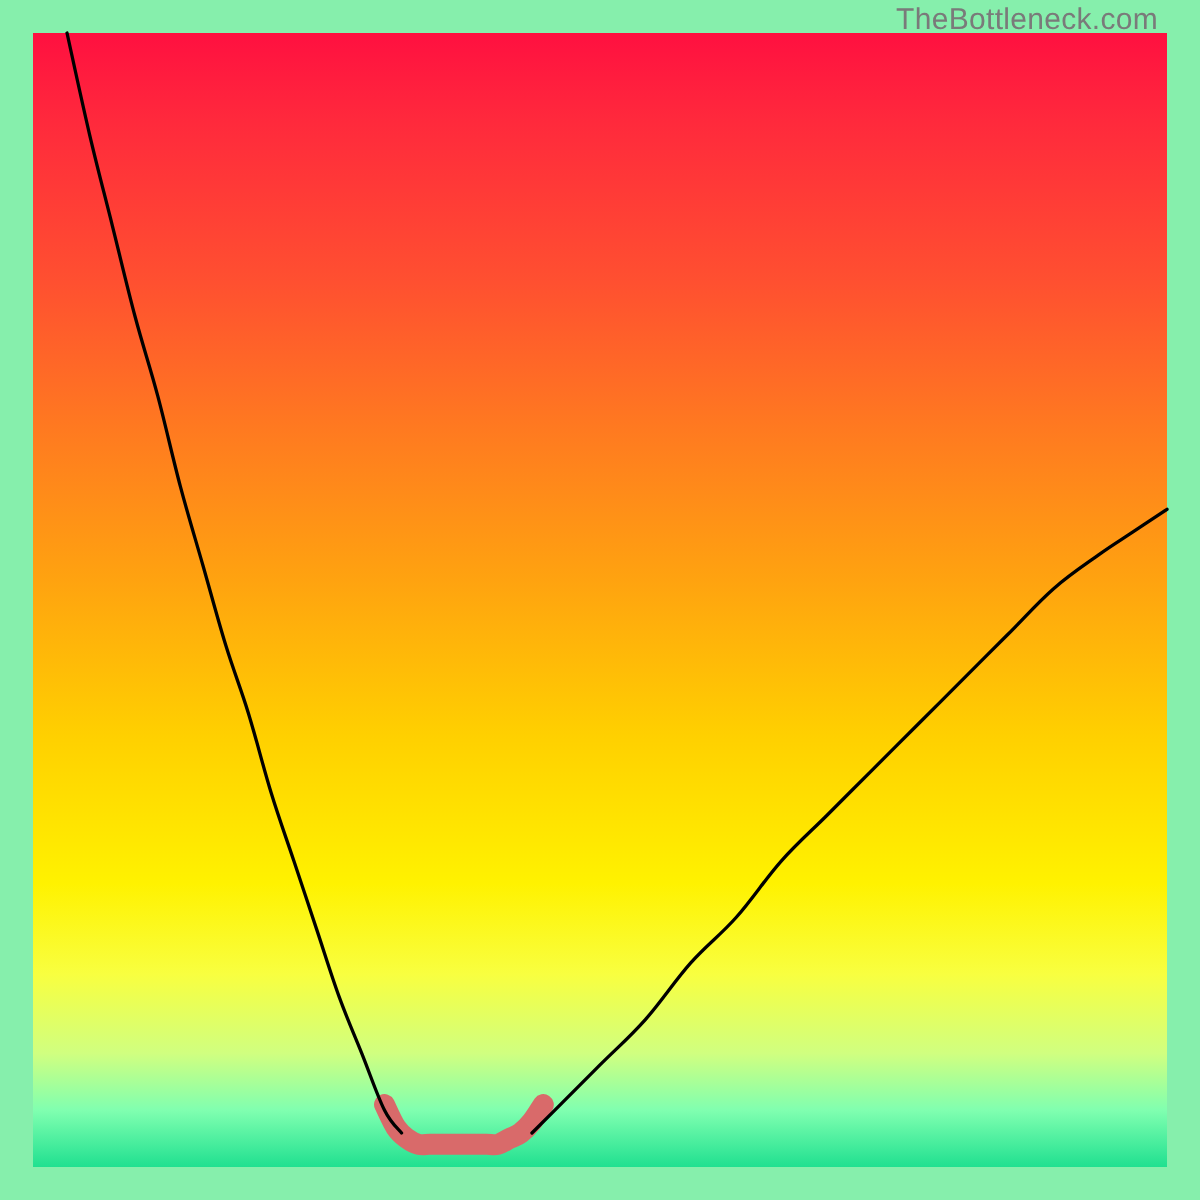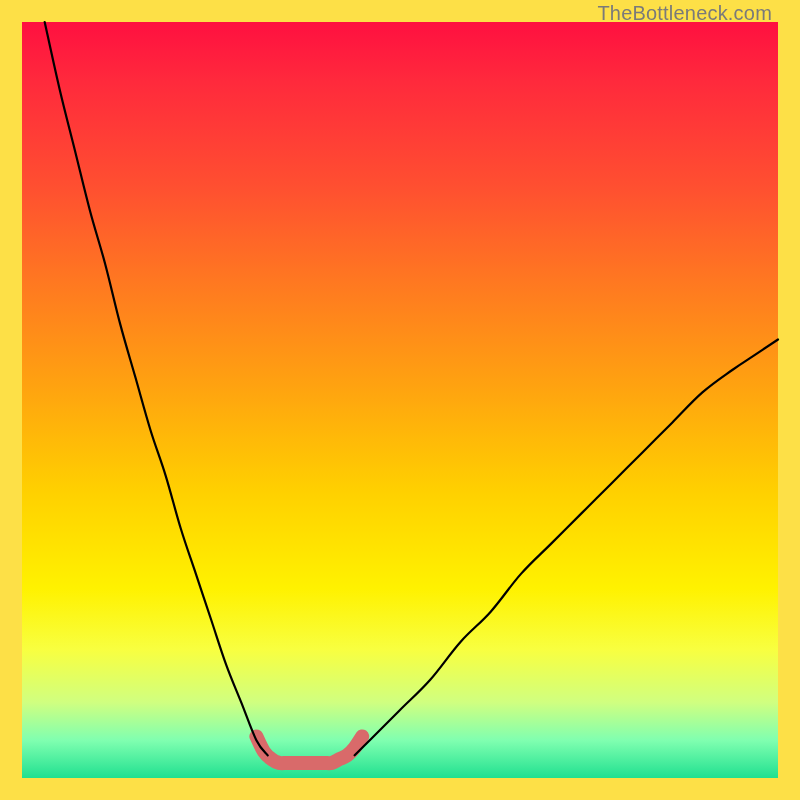--- a/index.html
+++ b/index.html
@@ -7,21 +7,21 @@
     padding: 0;
     width: 800px;
     height: 800px;
     background: #000;
     overflow: hidden;
   }
   .frame {
     position: relative;
     width: 800px;
     height: 800px;
-    background: #fde047;
+    background: #86efac;
   }
   .plot {
     position: absolute;
     left: 22px;
     top: 22px;
     width: 756px;
     height: 756px;
     background: linear-gradient(
       to bottom,
       #ff1040 0%,

